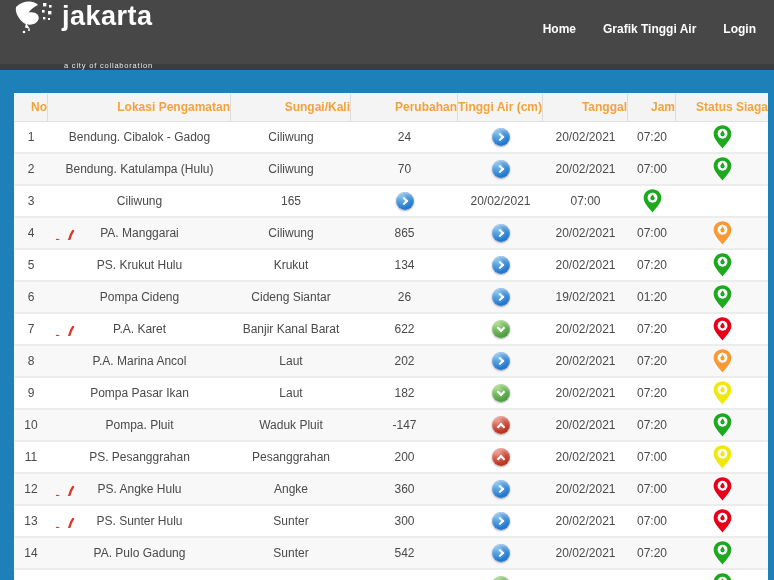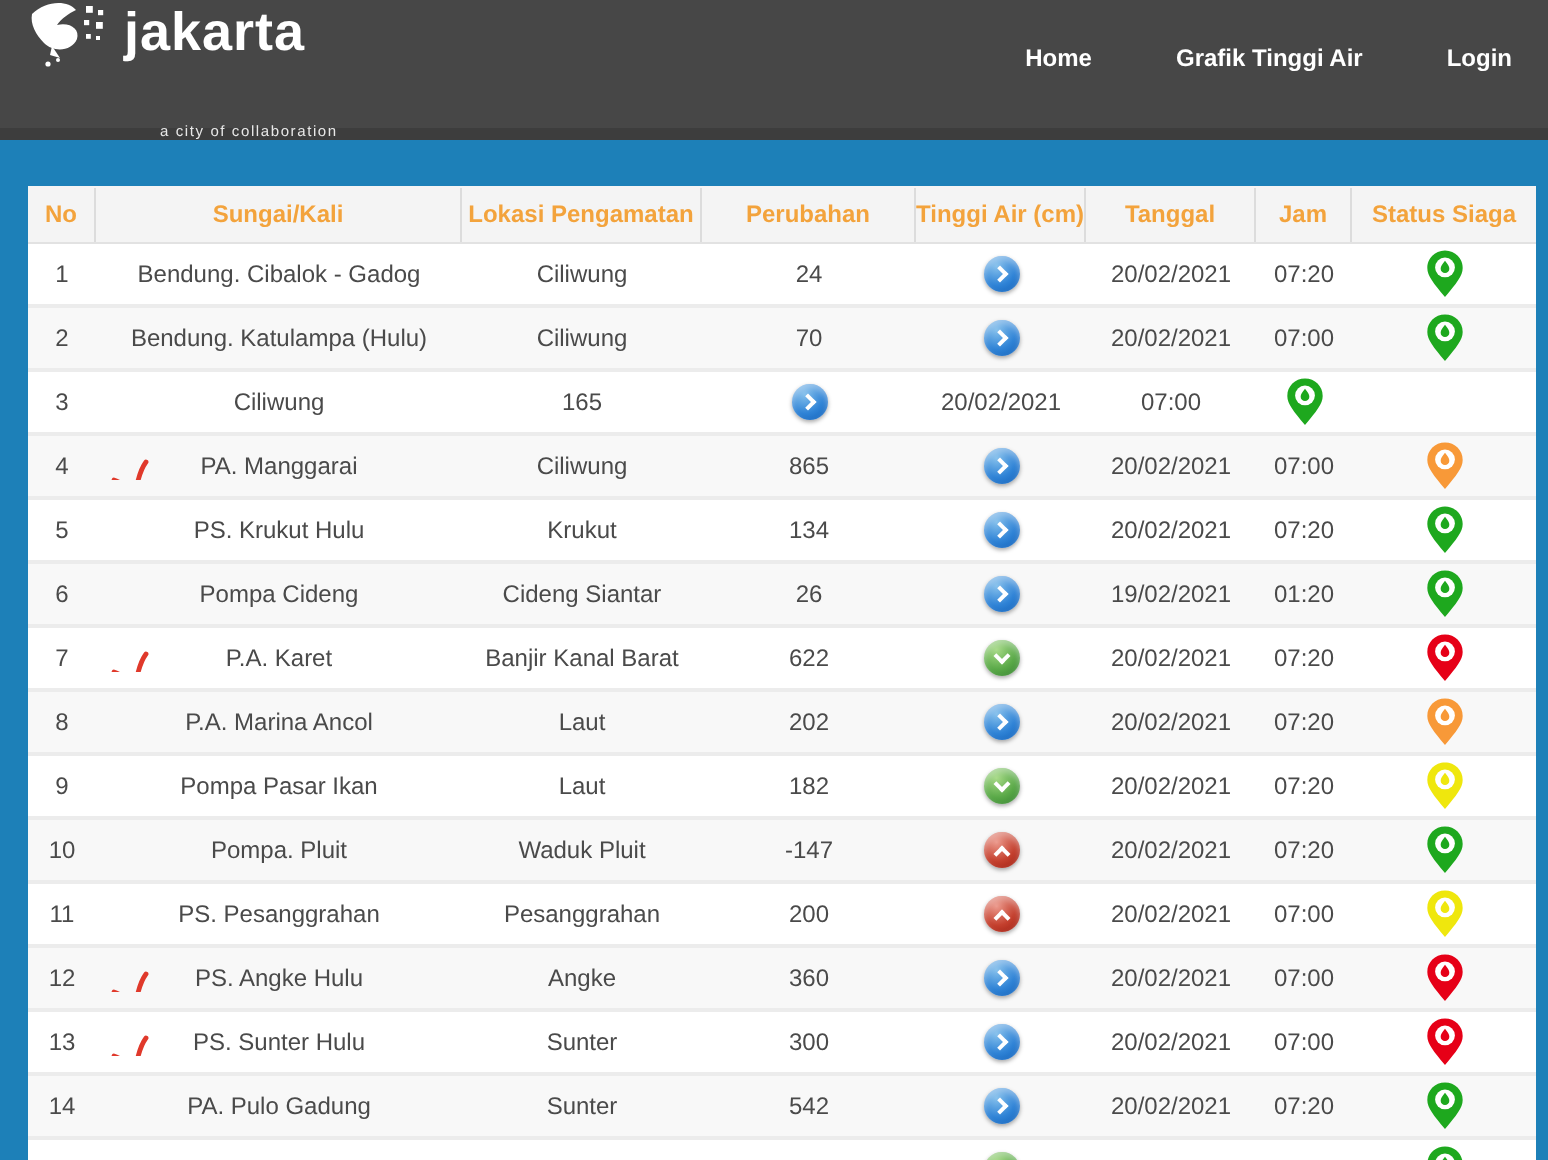--- a/index.html
+++ b/index.html
@@ -9,37 +9,37 @@
   
   .site-header{
     height:70px; background:#474747; border-bottom:6px solid #3d3d3d;
     display:flex; align-items:center; justify-content:space-between;
     padding:0 18px 0 12px;
   }
   .brand{ display:flex; align-items:flex-start; gap:4px; cursor:pointer; }
   .brand-glyph{ margin-top:4px; }
   .brand-text{ display:flex; flex-direction:column; margin-top:8px;gap:29px; }
   .brand-name{ color:#fff; font-size:27px; font-weight:700; letter-spacing:.5px; line-height:26px; }
-  .brand-tagline{ color:#e8e8e8; font-size:7.5px; letter-spacing:.8px; margin-top:3px; margin-left:18px;text-align:center; }
-  .main-nav{ display:flex; align-items:center; gap:42px; margin-top:-6px; }
+  .brand-tagline{ color:#e8e8e8; font-size:7.5px; letter-spacing:.8px; margin-top:3px; margin-left:2px;text-align:center; }
+  .main-nav{ display:flex; align-items:center; gap:27px; margin-top:-6px; }
   .nav-item{ color:#fff; font-size:12px; font-weight:700; text-decoration:none; cursor:pointer; white-space:nowrap; }
 
   
   .page-body{ padding:23px 6px 0 14px; }
   .table-card{ background:#fff; width:754px; }
 
   
   .t-head,.t-row{
     display:grid;
     grid-template-columns:34px 183px 120px 107px 85px 85px 48px 1fr;
     align-items:center;
   }
   .t-head{ background:#f4f4f4; height:29px; border-bottom:1px solid #e2e2e2; }
   .t-head .h{
-    color:#f3a33c; font-size:12px; font-weight:700; text-align:center;
+    color:#f3a33c; font-size:12px; font-weight:700; text-align:right;
     border-right:1px solid #dcdcdc; line-height:27px; height:27px; align-self:center;
     white-space:nowrap; overflow:hidden;
   }
   .t-head .h:last-child{ border-right:none; }
   .t-row{ height:32px; background:#fff; border-bottom:2px solid #ececec; }
   .t-row.alt{ background:#f8f8f8; }
   .c{ font-size:12px; color:#4a4a4a; text-align:center; white-space:nowrap; overflow:hidden; }
   .c.lokasi{ position:relative; }
 
   
@@ -94,22 +94,22 @@
     <a class="nav-item">Home</a>
     <a class="nav-item">Grafik Tinggi Air</a>
     <a class="nav-item">Login</a>
   </nav>
 </header>
 
 <main class="page-body">
   <section class="table-card">
     <div class="t-head">
       <div class="h">No</div>
+      <div class="h">Lokasi Pengamatan</div>
       <div class="h">Sungai/Kali</div>
-      <div class="h">Lokasi Pengamatan</div>
       <div class="h">Perubahan</div>
       <div class="h">Tinggi Air (cm)</div>
       <div class="h">Tanggal</div>
       <div class="h">Jam</div>
       <div class="h">Status Siaga</div>
     </div>
     <div class="t-body">
   <div class="t-row">
     <div class="c">1</div>
     <div class="c lokasi">

